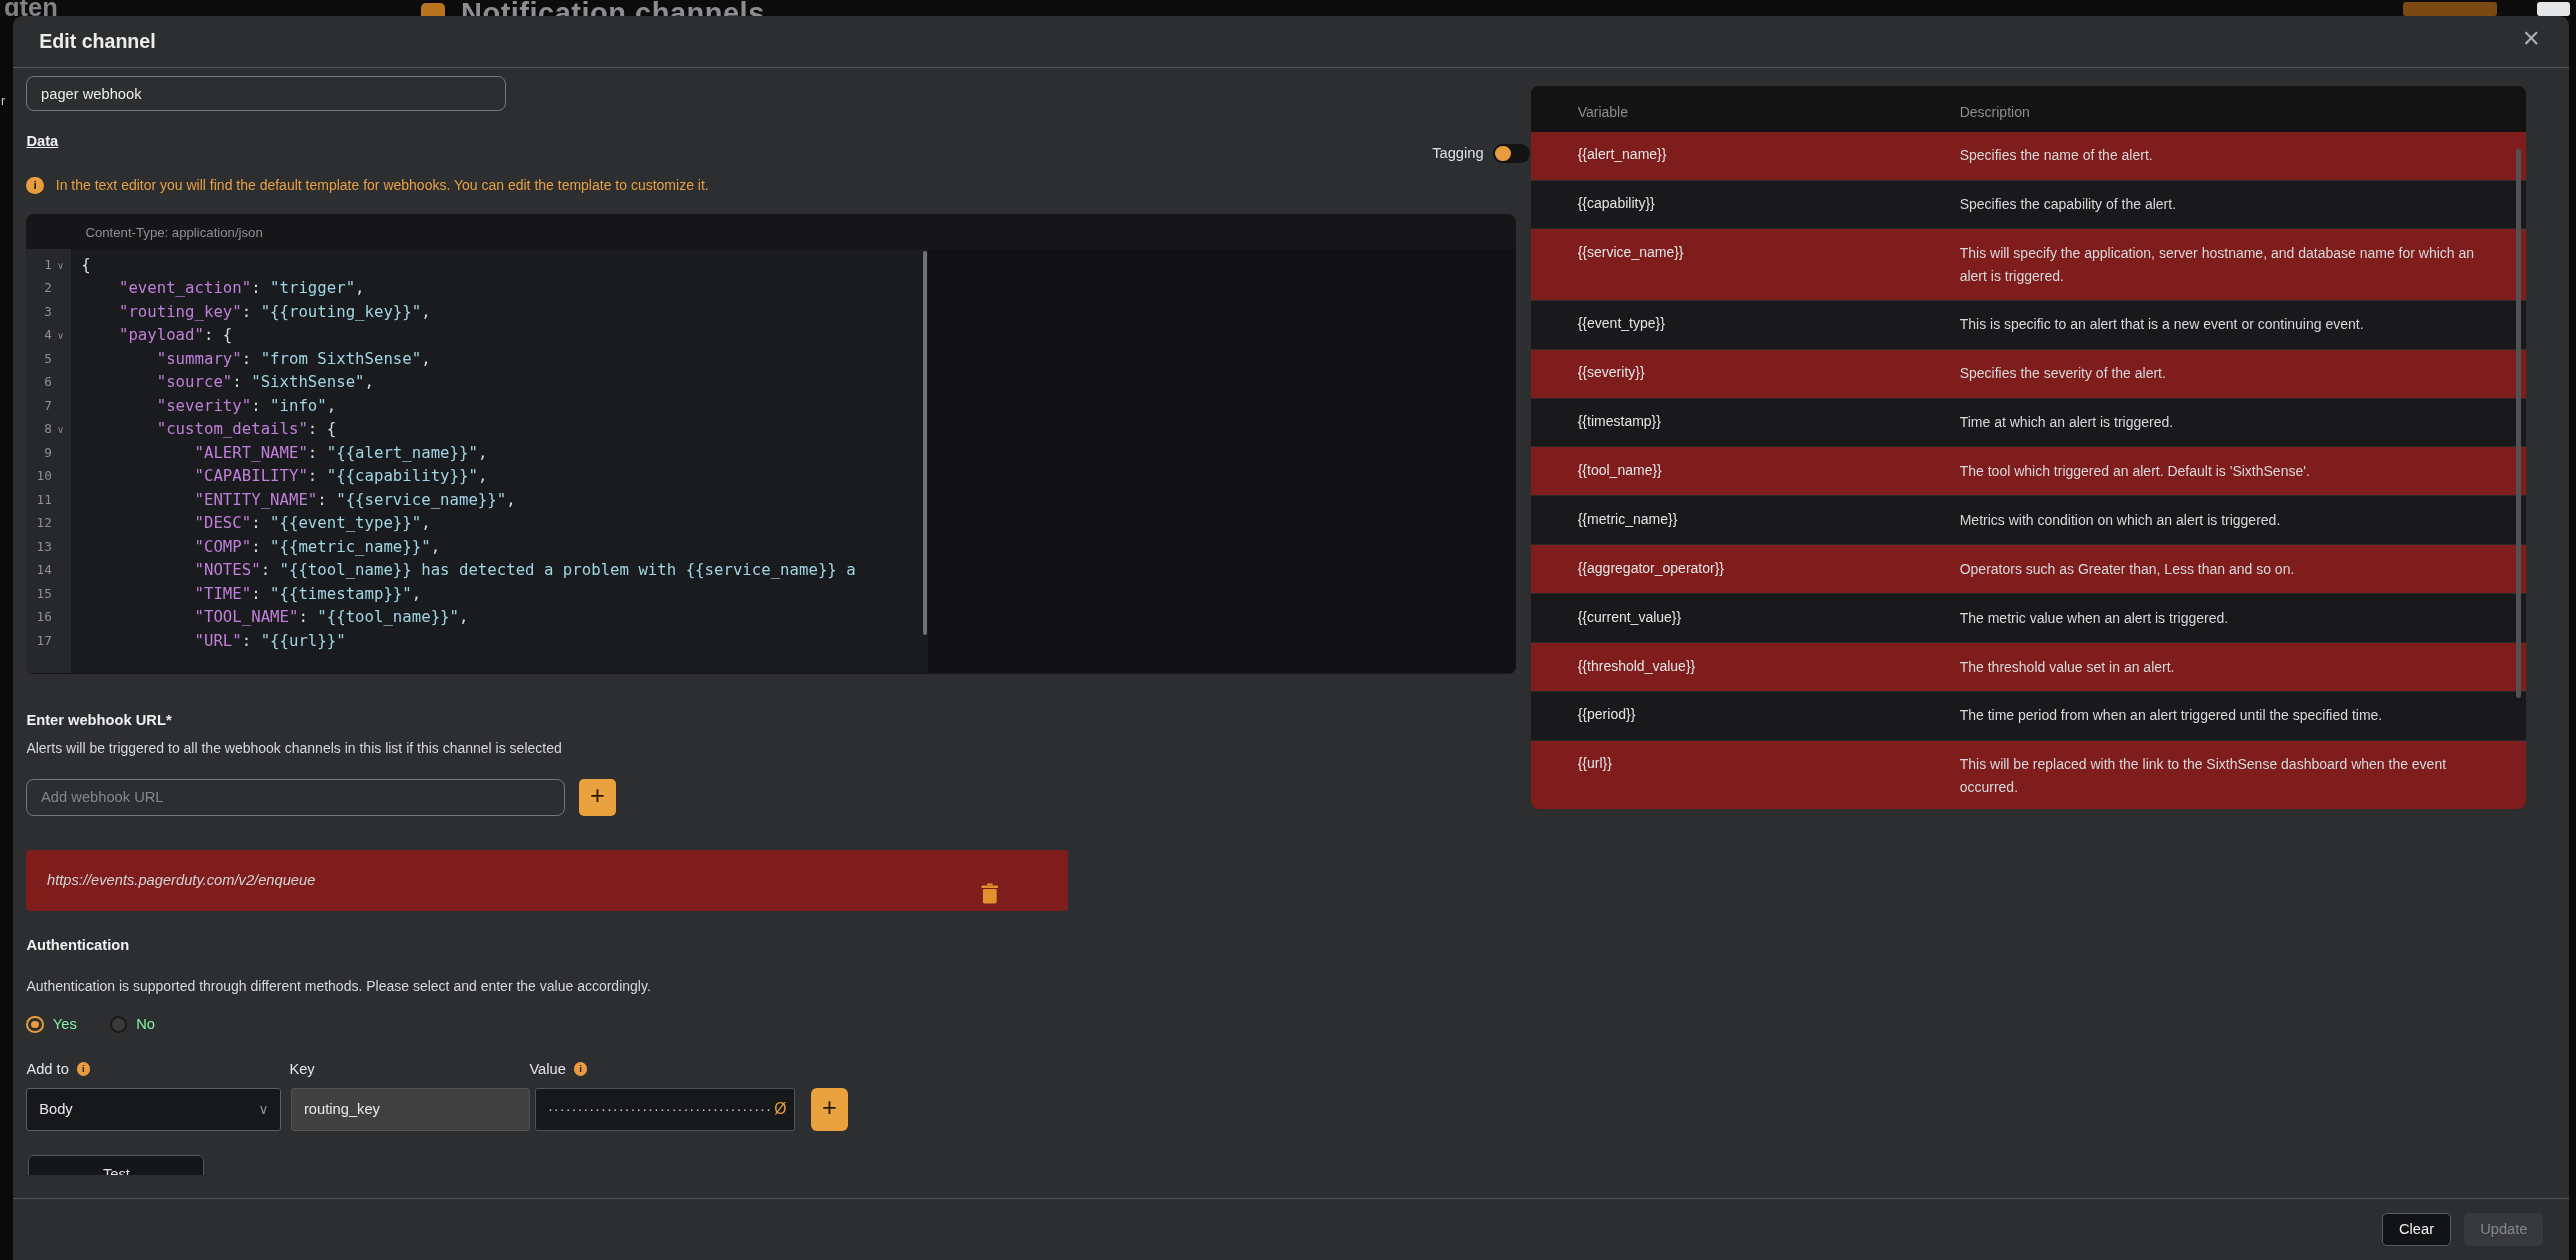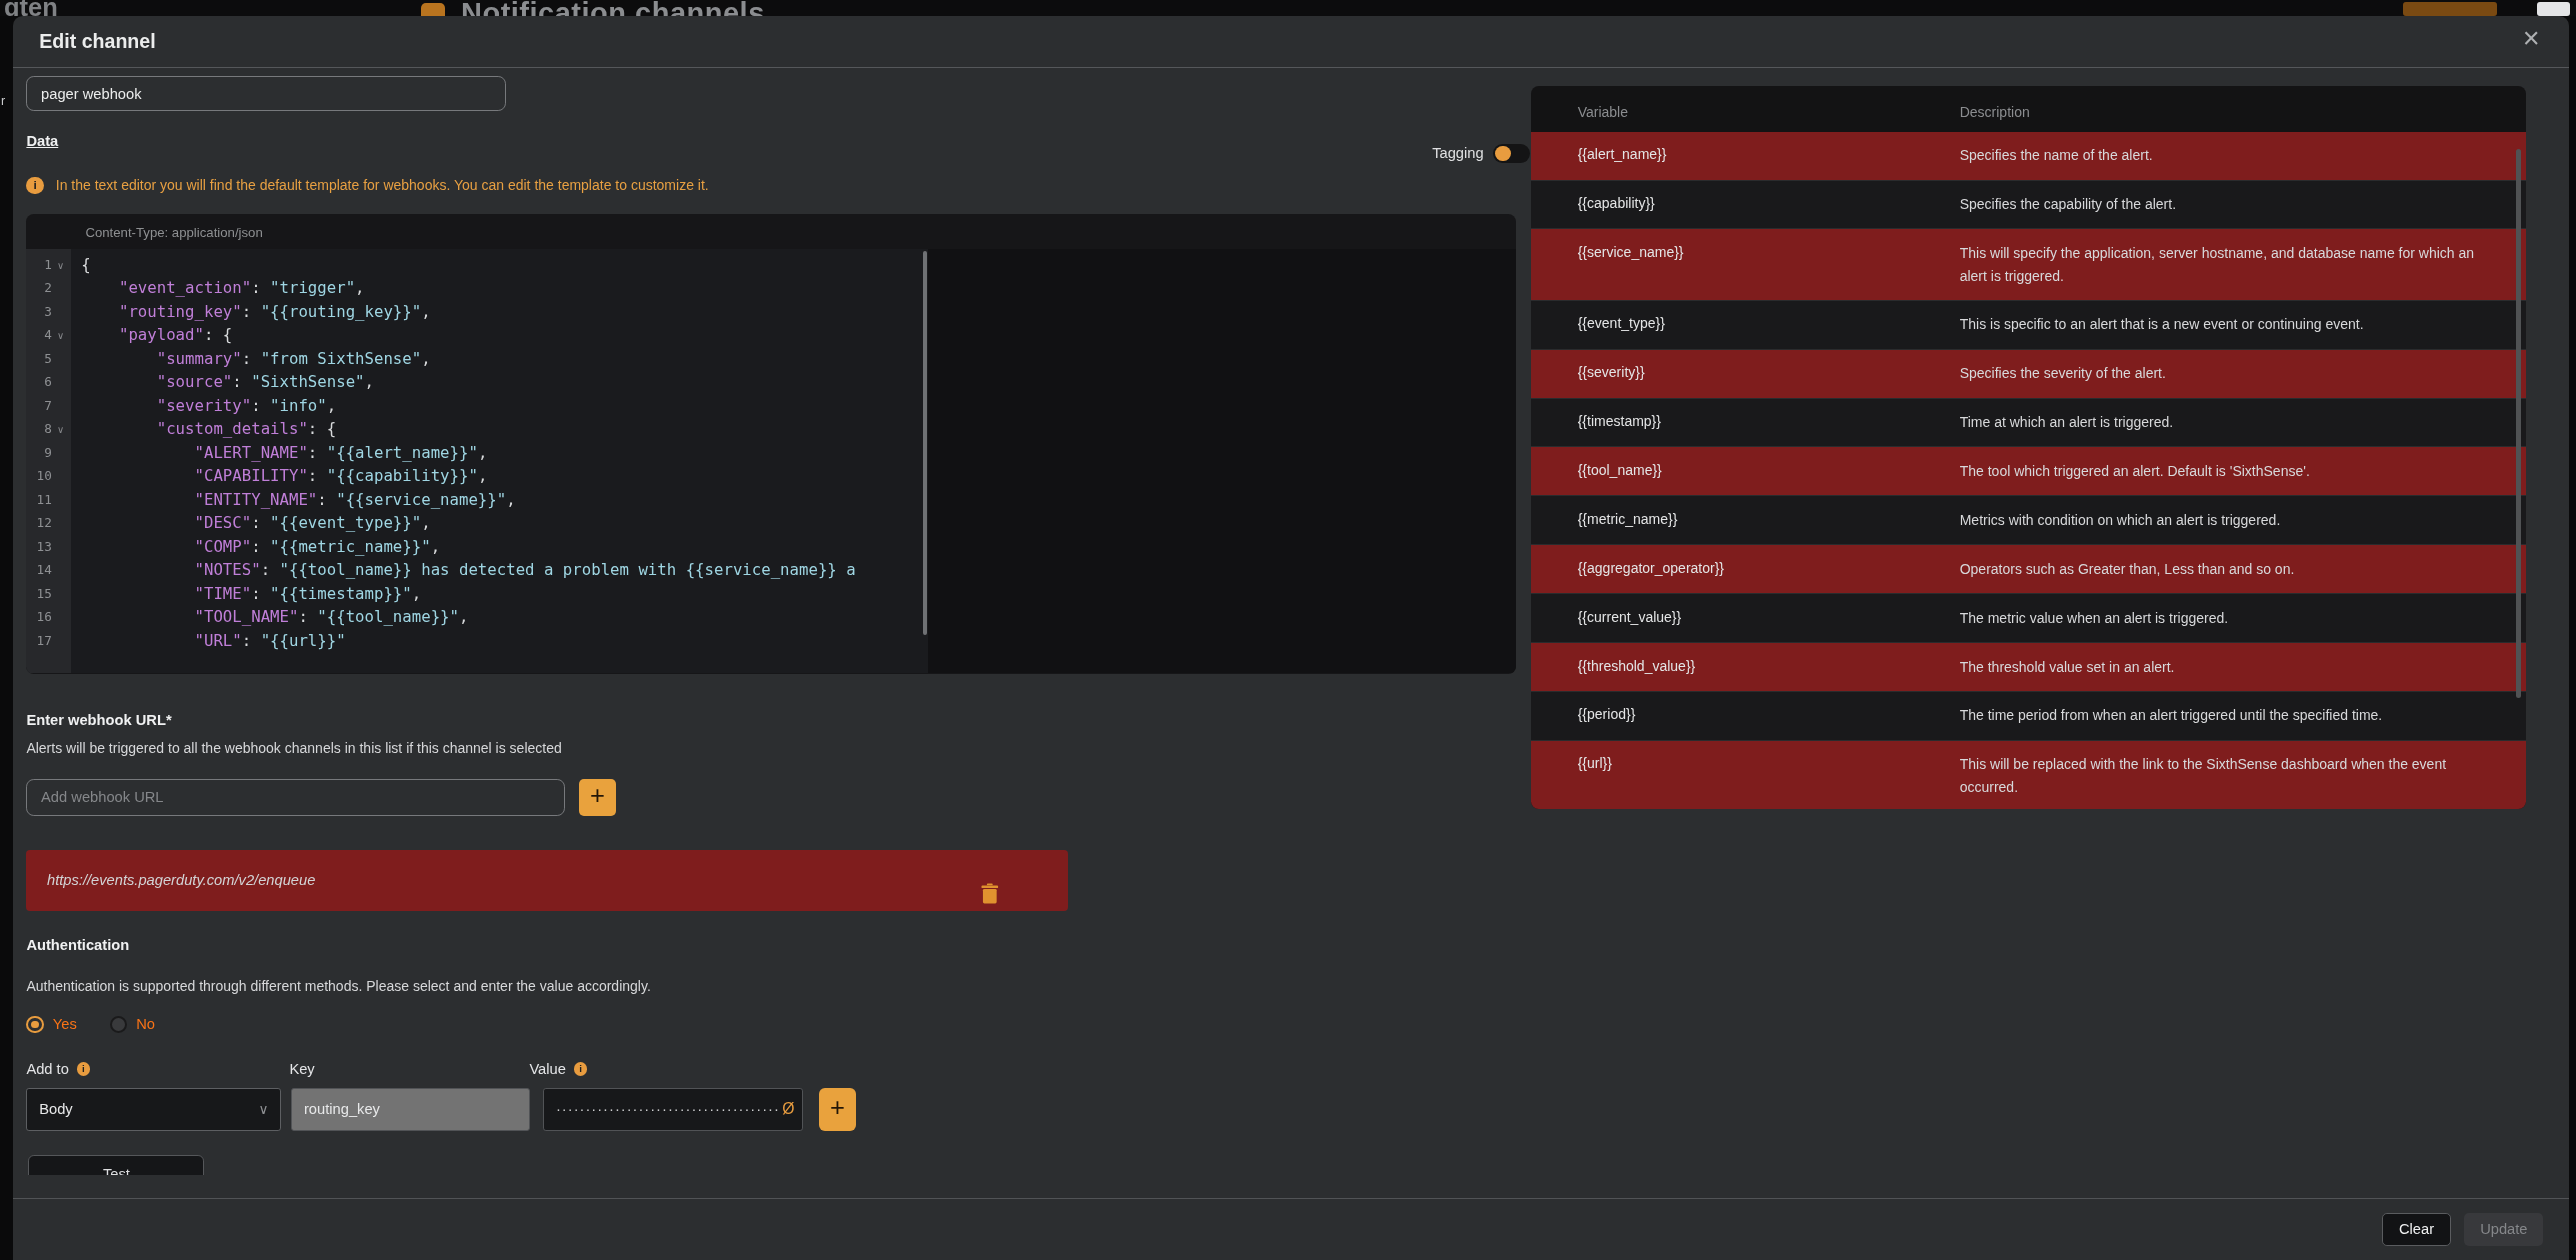--- a/index.html
+++ b/index.html
@@ -71,31 +71,31 @@
   .url-item{position:absolute;top:781px;left:0;width:1042px;height:61px;background:#7f1d1d;border-radius:3.9px;
     line-height:61px;padding-left:20.6px;font-style:italic;color:#d3d4d6;font-size:14.7px;}
   .trash{position:absolute;right:69px;top:19.6px;cursor:pointer;}
 
   
   .radio-row{position:absolute;top:945px;left:0;display:flex;align-items:center;gap:33px;height:21.6px;}
   .radio-opt{display:flex;align-items:center;gap:8.8px;cursor:pointer;}
   .rad-yes{width:17.6px;height:17.6px;border-radius:50%;border:2px solid #e89c3f;position:relative;}
   .rad-yes::after{content:"";position:absolute;left:2.9px;top:2.9px;width:7.8px;height:7.8px;border-radius:50%;background:#e89c3f;}
   .rad-no{width:17.6px;height:17.6px;border-radius:50%;background:#393a3c;border:2px solid #1a1a1b;}
-  .radio-label{font-size:14.7px;color:#f97316;}
+  .radio-label{font-size:14.7px;color:#86efac;}
   .fld-labels{position:absolute;top:992px;left:0;height:19.6px;width:100%;}
   .fld-label{position:absolute;top:0;font-size:14.7px;color:#e4e5e7;display:flex;align-items:center;gap:7.8px;}
   .info-dot{width:13.7px;height:13.7px;border-radius:50%;background:#e89c3f;color:#202020;font-size:9.8px;
     font-weight:700;text-align:center;line-height:13.7px;}
   .fld-row{position:absolute;top:1019px;left:0;display:flex;align-items:center;}
   .sel{width:255px;height:43px;background:#17181a;border:1px solid #5d5f62;border-radius:2.9px;
     padding:0 11.8px;line-height:41px;font-size:14.7px;color:#e8e9ea;position:relative;cursor:pointer;margin-right:9.8px;}
   .sel .chev{position:absolute;right:11.8px;top:0;color:#8e9093;font-size:13.7px;}
-  .fld-input{width:239px;height:43px;background:#737373;border:1px solid #515356;border-radius:2.9px;
-    padding:0 11.8px;font-size:14.7px;color:#e8e9ea;margin-right:13px;font-family:"Liberation Sans",sans-serif;outline:none;}
+  .fld-input{width:239px;height:43px;background:#404040;border:1px solid #515356;border-radius:2.9px;
+    padding:0 11.8px;font-size:14.7px;color:#e8e9ea;margin-right:5px;font-family:"Liberation Sans",sans-serif;outline:none;}
   .masked{width:260px;height:43px;background:#17181a;border:1px solid #515356;border-radius:2.9px;
     display:flex;align-items:center;padding:0 7.8px 0 11.8px;margin-right:15.7px;}
   .dots{flex:1;overflow:hidden;white-space:nowrap;letter-spacing:1px;font-size:14.7px;color:#cfd0d2;}
   .eye-off{color:#e89c3f;font-size:15.7px;margin-left:3.9px;cursor:pointer;}
   .btn-plus2{width:37px;height:43px;line-height:39px;border-radius:5.9px;}
   .test-btn{position:absolute;top:1086px;left:2px;width:176px;height:39px;background:#151618;
     border:1px solid #55575a;border-radius:5.9px;text-align:center;line-height:37px;font-size:14.7px;color:#dddee0;cursor:pointer;}
 
   
   .right-pane{position:absolute;left:1518px;top:17.6px;width:995px;height:723px;background:#131314;

